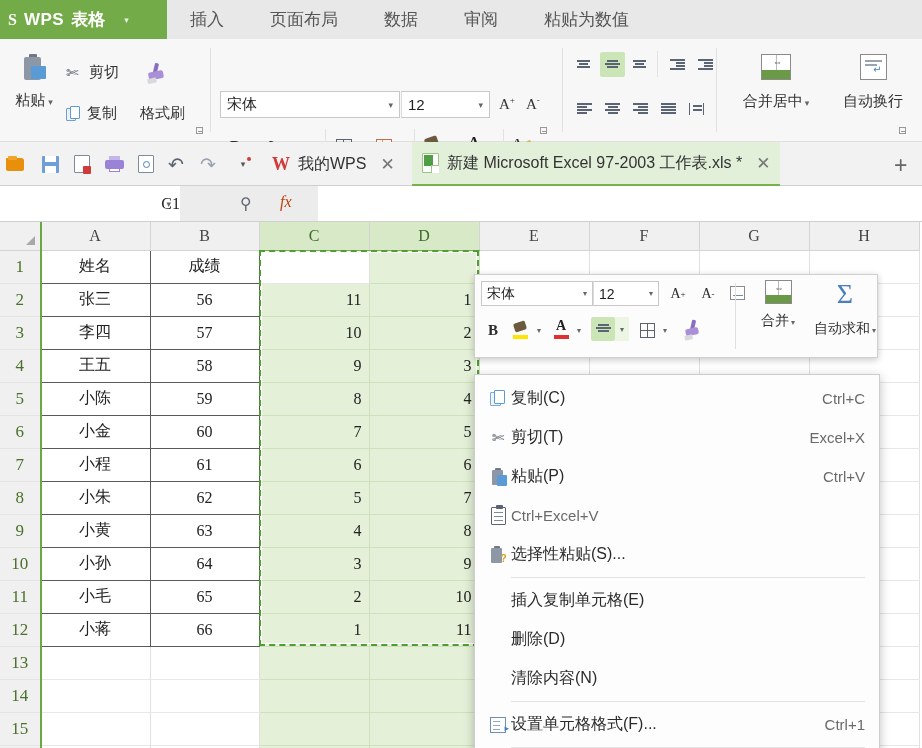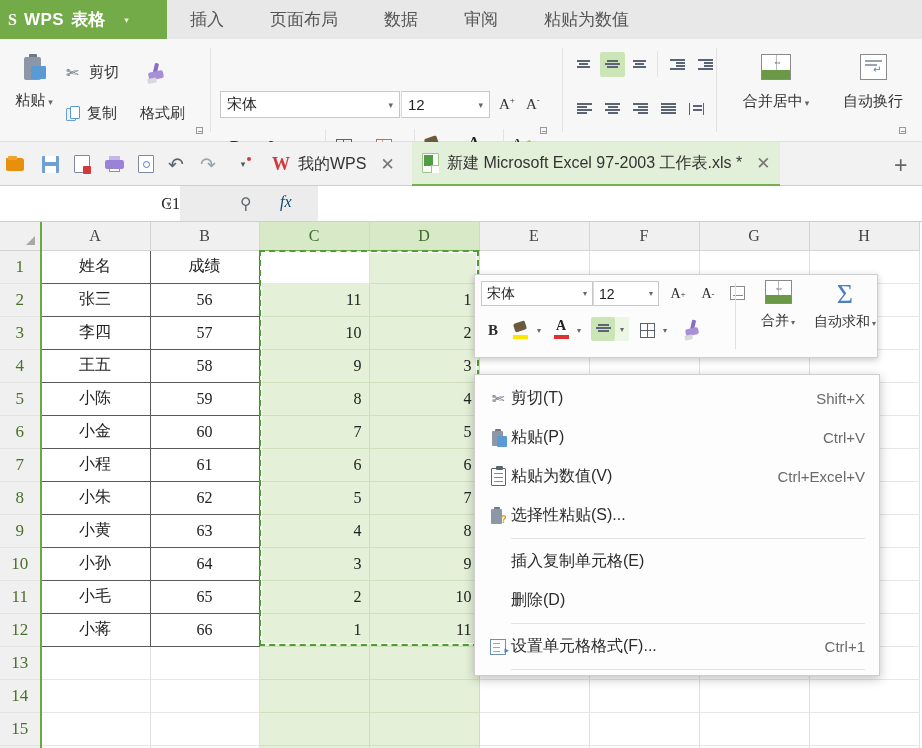--- a/index.html
+++ b/index.html
@@ -210,21 +210,21 @@
     background: #ececec; border-bottom: 1px solid #cfcfcf;
   }
   .namebox {
     position: absolute; left: 0; top: 0; width: 180px; height: 35px;
     background: #fff;
     display: flex; align-items: center; justify-content: flex-end;
     font-size: 16px; color: #222; font-family: "Liberation Serif", serif;
   }
   .namebox .dd { position: absolute; right: 9px; font-size: 9px; color: #666; }
   .fb-zoom { position: absolute; left: 240px; top: 8px; font-size: 16px; color: #5f6670; }
-  .fb-fx { position: absolute; left: 280px; top: 7px; font-size: 16px; color: #0c4a6e; font-style: italic; font-family:"Liberation Serif",serif;}
+  .fb-fx { position: absolute; left: 280px; top: 7px; font-size: 16px; color: #c2410c; font-style: italic; font-family:"Liberation Serif",serif;}
   .fb-input {
     position: absolute; left: 318px; top: 0; right: 0; height: 35px;
     background: #fff; display:flex; align-items:center; padding-left:6px;
     font-size: 14px; color: #222;
   }
 
   
   .gridwrap { position: absolute; top: 222px; left: 0; width: 922px; height: 526px; background:#fff; overflow:hidden; }
   table.grid { border-collapse: collapse; table-layout: fixed; }
   table.grid td, table.grid th { padding: 0; font-weight: normal; }
@@ -880,52 +880,61 @@
     <div class="mb-big" style="left:266px;">
       <span class="ic-merge" style="width:27px;height:24px;">
           <span class="v"></span>
           <span class="arr" style="left:9px;">⇔</span>
           <span class="g" style="height:8px;"></span>
         </span>
       <span class="lbl"><span>合并</span><span class="c">▾</span></span>
     </div>
     <div class="mb-big" style="left:330px; width:80px;">
       <span class="ic-sigma">Σ</span>
-      <span class="lbl" style="margin-top:5px;"><span>自动求和</span><span class="c">▾</span></span>
+      <span class="lbl" style="margin-top:12px;"><span>自动求和</span><span class="c">▾</span></span>
     </div>
   </div>
 
   <div class="ctxmenu">
     <div class="ctxitem">
       <span class="ico">
+          <span class="mi mi-copy">
+            <span class="b1"></span>
+            <span class="b2"></span>
+          </span>
+        </span>
+      <span class="txt">复制(C)</span>
+      <span class="acc">Ctrl+C</span>
+    </div>
+    <div class="ctxitem">
+      <span class="ico">
           <span class="mi mi-cut">✄</span>
         </span>
       <span class="txt">剪切(T)</span>
-      <span class="acc">Shift+X</span>
+      <span class="acc">Excel+X</span>
     </div>
     <div class="ctxitem">
       <span class="ico">
           <span class="mi mi-paste">
             <span class="c"></span>
             <span class="b"></span>
             <span class="p"></span>
           </span>
         </span>
       <span class="txt">粘贴(P)</span>
       <span class="acc">Ctrl+V</span>
     </div>
     <div class="ctxitem">
       <span class="ico">
           <span class="mi mi-pval">
             <i style="top:4px;"></i>
             <i style="top:8px;"></i>
             <i style="top:12px;"></i>
           </span>
         </span>
-      <span class="txt">粘贴为数值(V)</span>
       <span class="acc">Ctrl+Excel+V</span>
     </div>
     <div class="ctxitem">
       <span class="ico">
           <span class="mi mi-spaste">
             <span class="c"></span>
             <span class="b"></span>
             <span class="q">?</span>
           </span>
         </span>
@@ -934,20 +943,25 @@
     </div>
     <div class="ctxdiv"></div>
     <div class="ctxitem">
       <span class="ico"></span>
       <span class="txt">插入复制单元格(E)</span>
       <span class="acc"></span>
     </div>
     <div class="ctxitem">
       <span class="ico"></span>
       <span class="txt">删除(D)</span>
+      <span class="acc"></span>
+    </div>
+    <div class="ctxitem">
+      <span class="ico"></span>
+      <span class="txt">清除内容(N)</span>
       <span class="acc"></span>
     </div>
     <div class="ctxdiv"></div>
     <div class="ctxitem">
       <span class="ico">
           <span class="mi mi-fmt">
             <i style="top:3px;"></i>
             <i style="top:7px;"></i>
             <i style="top:11px;"></i>
             <span class="ar">▸</span>

